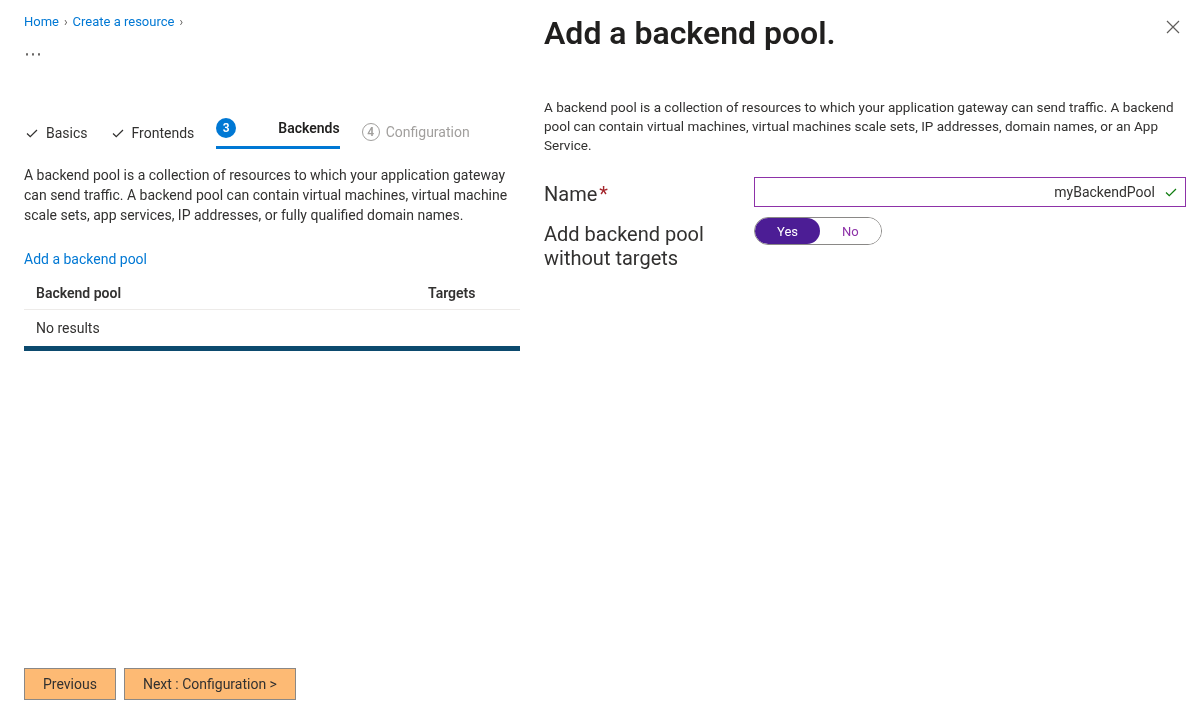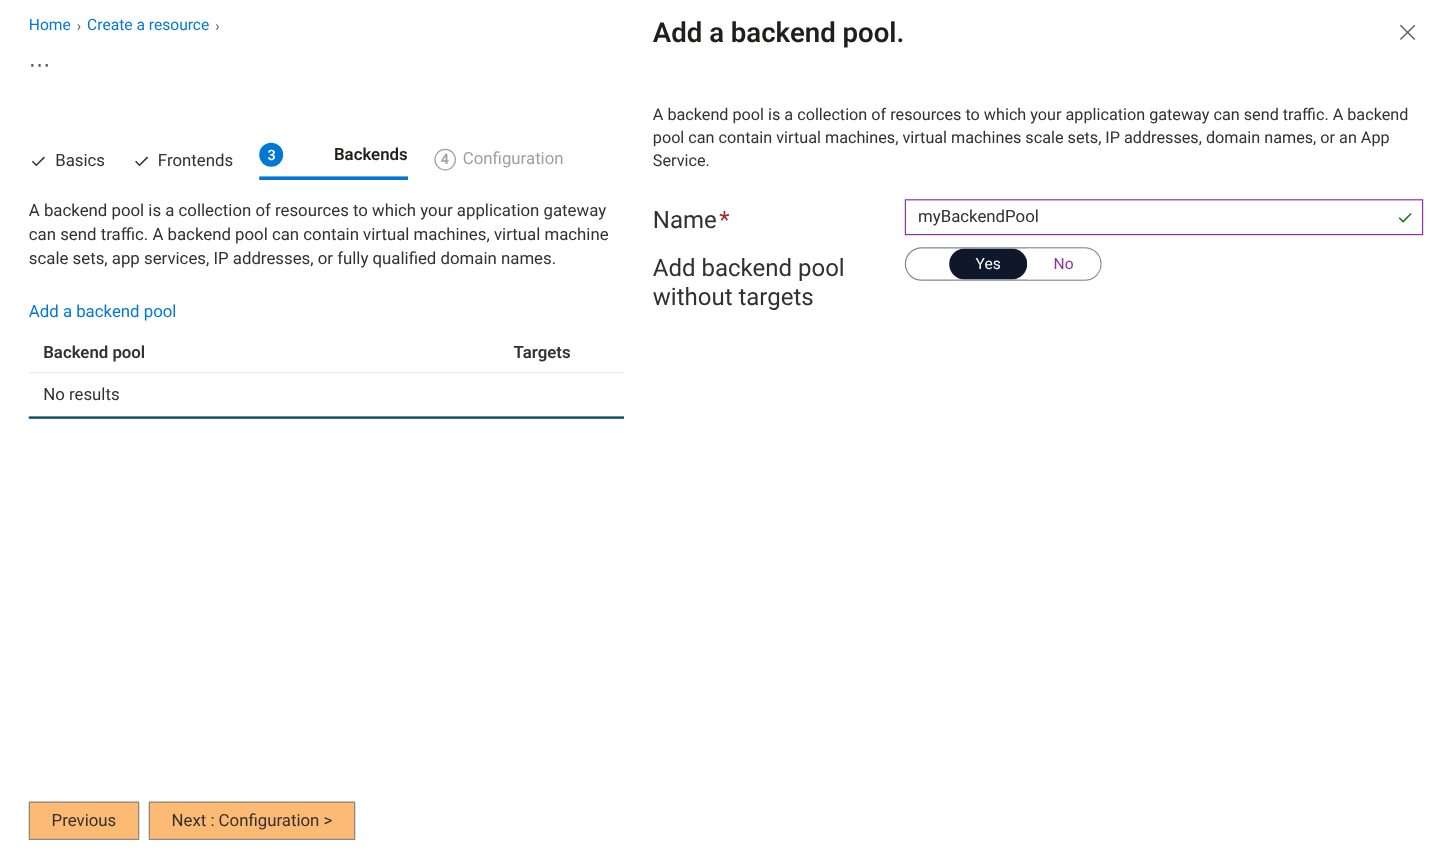--- a/index.html
+++ b/index.html
@@ -113,21 +113,21 @@
     display: flex;
     padding: 8px 12px;
     font-weight: 600;
     font-size: 14px;
     color: #323130;
   }
   .pool-table .col-name { flex: 1; }
   .pool-table .col-targets { width: 80px; }
   .pool-table .tbody {
     border-top: 1px solid #edebe9;
-    border-bottom: 2px solid #0c4a6e;
+    border-bottom: 5px solid #0c4a6e;
   }
   .pool-table .empty-row {
     padding: 10px 12px;
     color: #323130;
     font-size: 14px;
   }
 
   .main-footer {
     position: absolute;
     left: 24px;
@@ -160,21 +160,21 @@
     background: #ffffff;
     padding: 14px 14px 60px 24px;
     border-left: 0;
   }
   .panel-head {
     display: flex;
     align-items: flex-start;
     justify-content: space-between;
   }
   .panel-title {
-    font-size: 23px;
+    font-size: 32px;
     font-weight: 600;
     color: #201f1e;
   }
   .close-x {
     width: 26px; height: 26px;
     display: flex; align-items: center; justify-content: center;
     color: #605e5c;
     cursor: pointer;
     font-size: 16px;
   }
@@ -206,20 +206,21 @@
   }
   .text-input {
     width: 100%;
     height: 30px;
     border: 1px solid #8d32a8;
     padding: 0 30px 0 10px;
     font-size: 14px;
     font-family: inherit;
     outline: none;
     color: #323130;
+    text-align: right;
   }
   .text-input-wrap .valid-check {
     position: absolute;
     right: 8px;
     top: 50%;
     transform: translateY(-50%);
     color: #107c10;
     font-size: 14px;
   }
 
@@ -233,24 +234,23 @@
   }
   .toggle-option {
     padding: 0 22px;
     font-size: 13px;
     display: flex; align-items: center;
     cursor: pointer;
     color: #8d32a8;
     background: #ffffff;
   }
   .toggle-option.selected {
-    background: #0f172a;
+    background: #4c1d95;
     color: #ffffff;
     border-radius: 14px;
-    margin-left: 36px;
   }
 
   .panel-footer {
     position: absolute;
     left: 24px;
     bottom: 12px;
     display: flex;
     gap: 8px;
   }
 

